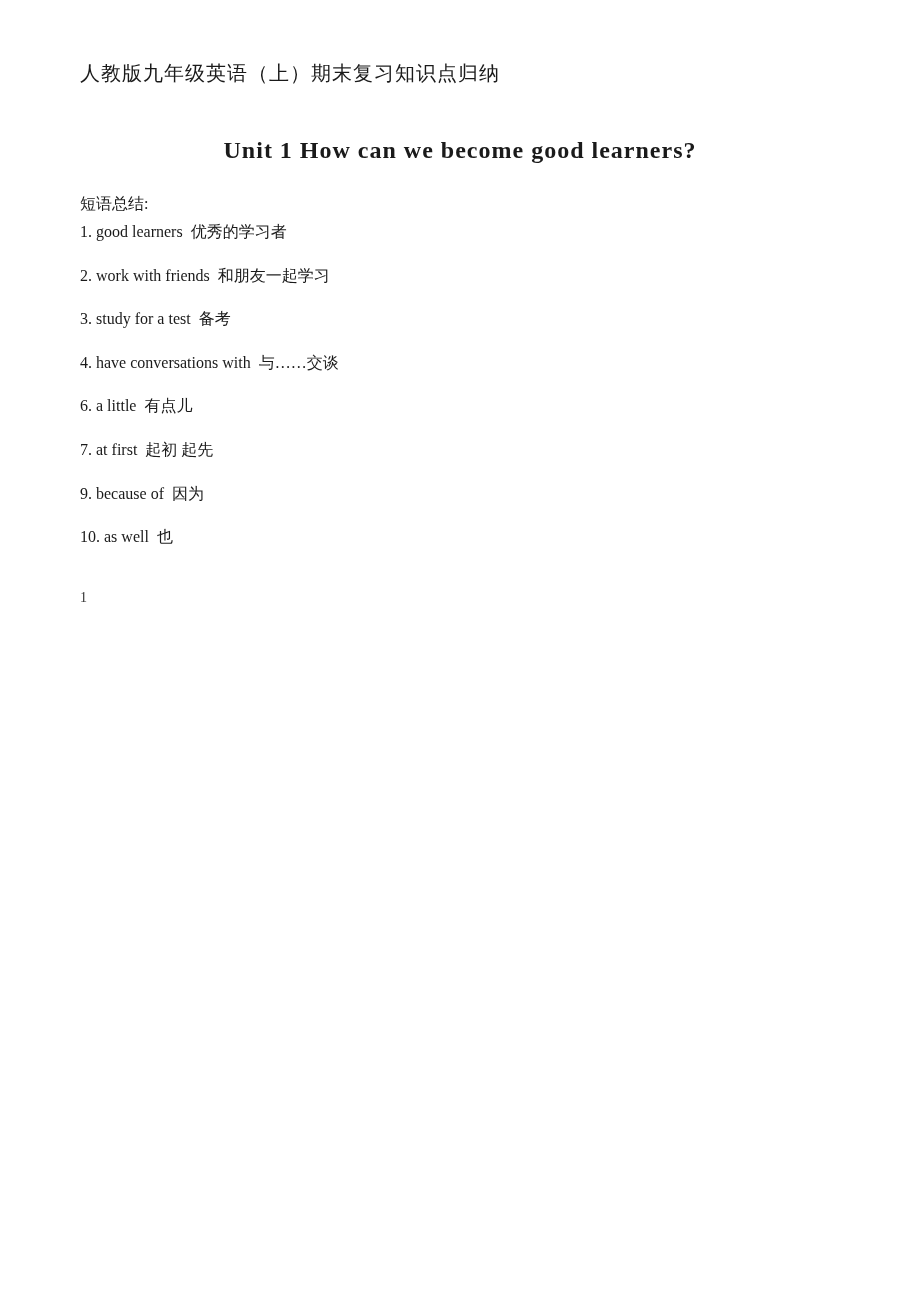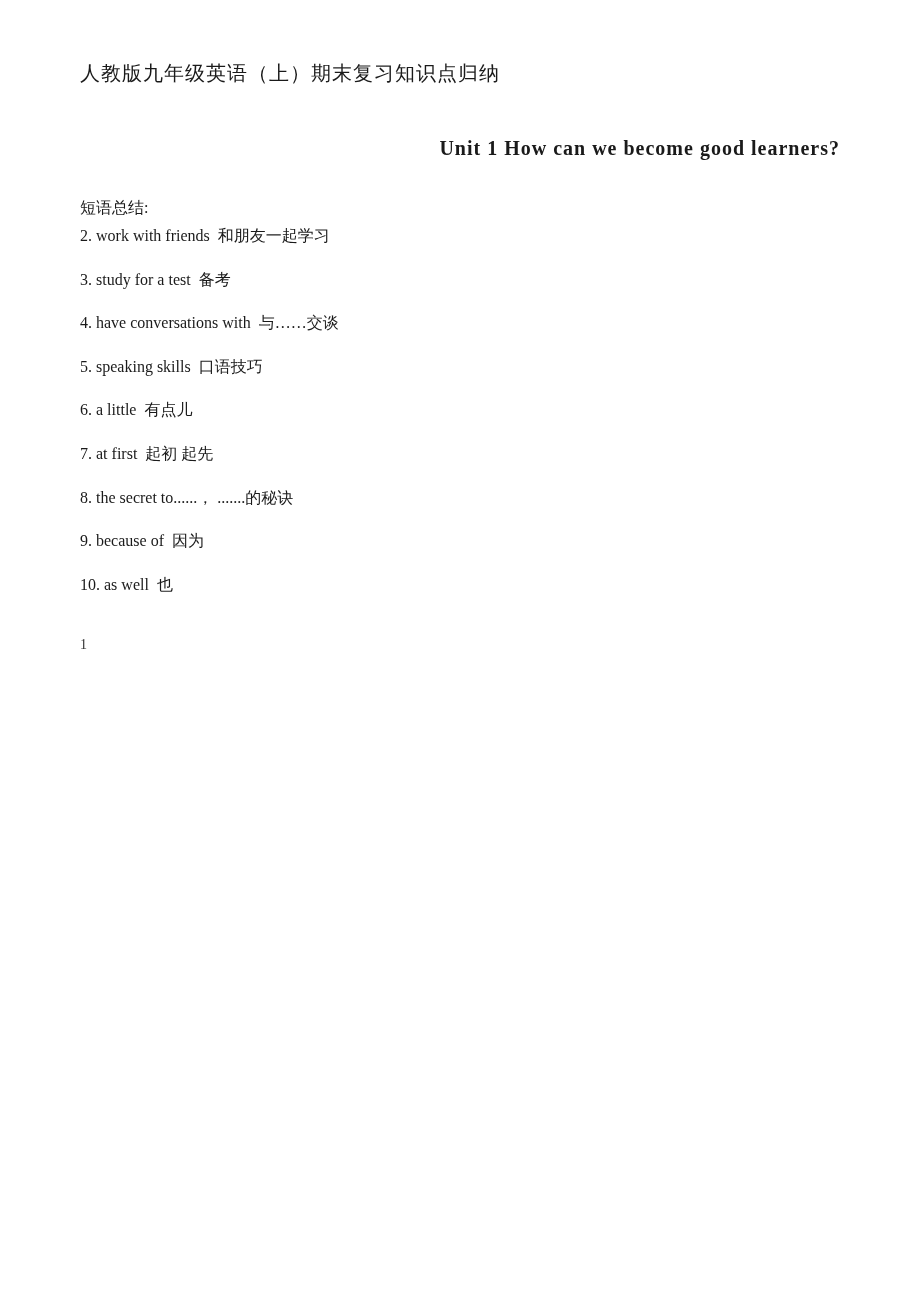--- a/index.html
+++ b/index.html
@@ -19,24 +19,24 @@
 
     .page-title {
       text-align: left;
       font-size: 20px;
       font-weight: normal;
       margin-bottom: 50px;
       letter-spacing: 1px;
     }
 
     .unit-title {
-      text-align: right;
-      font-size: 20px;
+      text-align: center;
+      font-size: 24px;
       font-weight: bold;
-      margin-bottom: 38px;
+      margin-bottom: 30px;
       letter-spacing: 1px;
     }
 
     .section-heading {
       font-size: 16px;
       margin-bottom: 4px;
       font-weight: normal;
     }
 
     .phrase-item {
@@ -64,24 +64,23 @@
 </head>
 <body>
 
 <h1 class="page-title">人教版九年级英语（上）期末复习知识点归纳</h1>
 
 <h2 class="unit-title">Unit 1    How can we become good learners?</h2>
 
 <p class="section-heading">短语总结:</p>
 
 <div id="phrases-container">
+<div class="phrase-item"><span class="english">1. good learners</span><span class="chinese">优秀的学习者</span></div>
     <div class="phrase-item"><span class="english">2. work with friends</span><span class="chinese">和朋友一起学习</span></div>
     <div class="phrase-item"><span class="english">3. study for a test</span><span class="chinese">备考</span></div>
     <div class="phrase-item"><span class="english">4. have conversations with</span><span class="chinese">与……交谈</span></div>
-    <div class="phrase-item"><span class="english">5. speaking skills</span><span class="chinese">口语技巧</span></div>
     <div class="phrase-item"><span class="english">6. a little</span><span class="chinese">有点儿</span></div>
     <div class="phrase-item"><span class="english">7. at first</span><span class="chinese">起初   起先</span></div>
-    <div class="phrase-item"><span class="english">8. the   secret to......，    .......的秘诀</span></div>
     <div class="phrase-item"><span class="english">9. because of</span><span class="chinese">因为</span></div>
     <div class="phrase-item"><span class="english">10. as well</span><span class="chinese">也</span></div>
   </div>
 
 <p class="page-number">1</p>
 
 </body></html>

